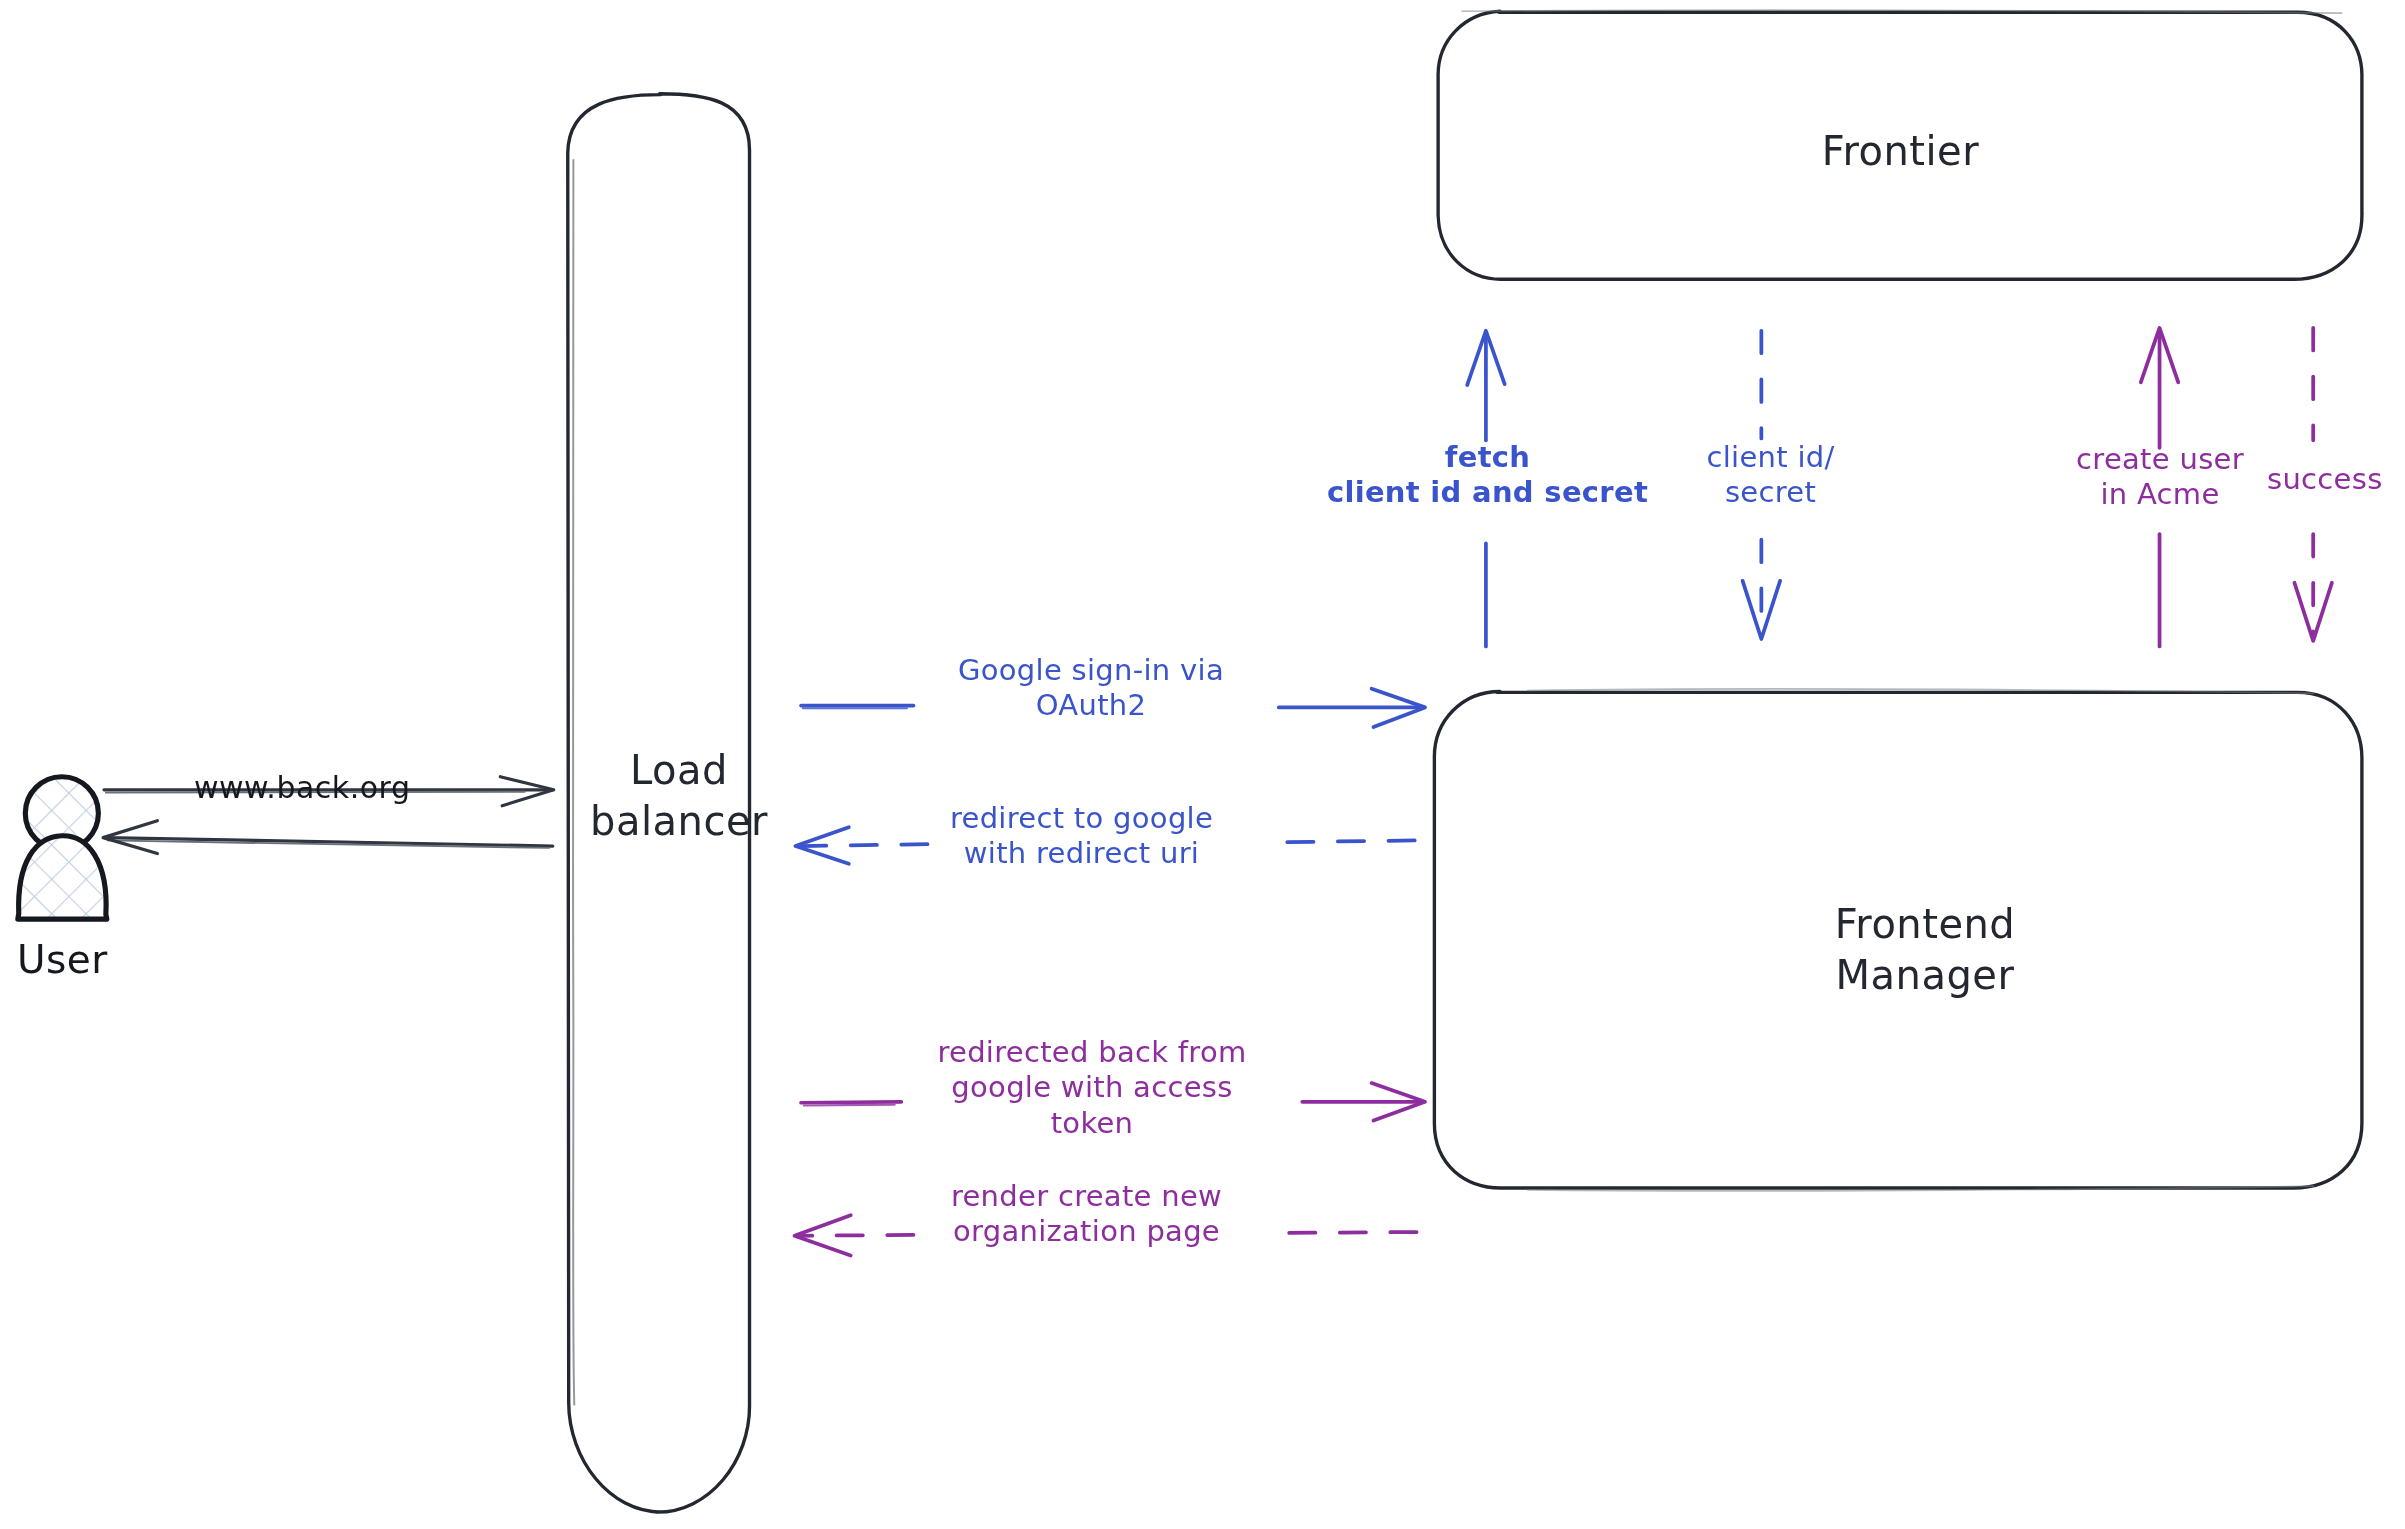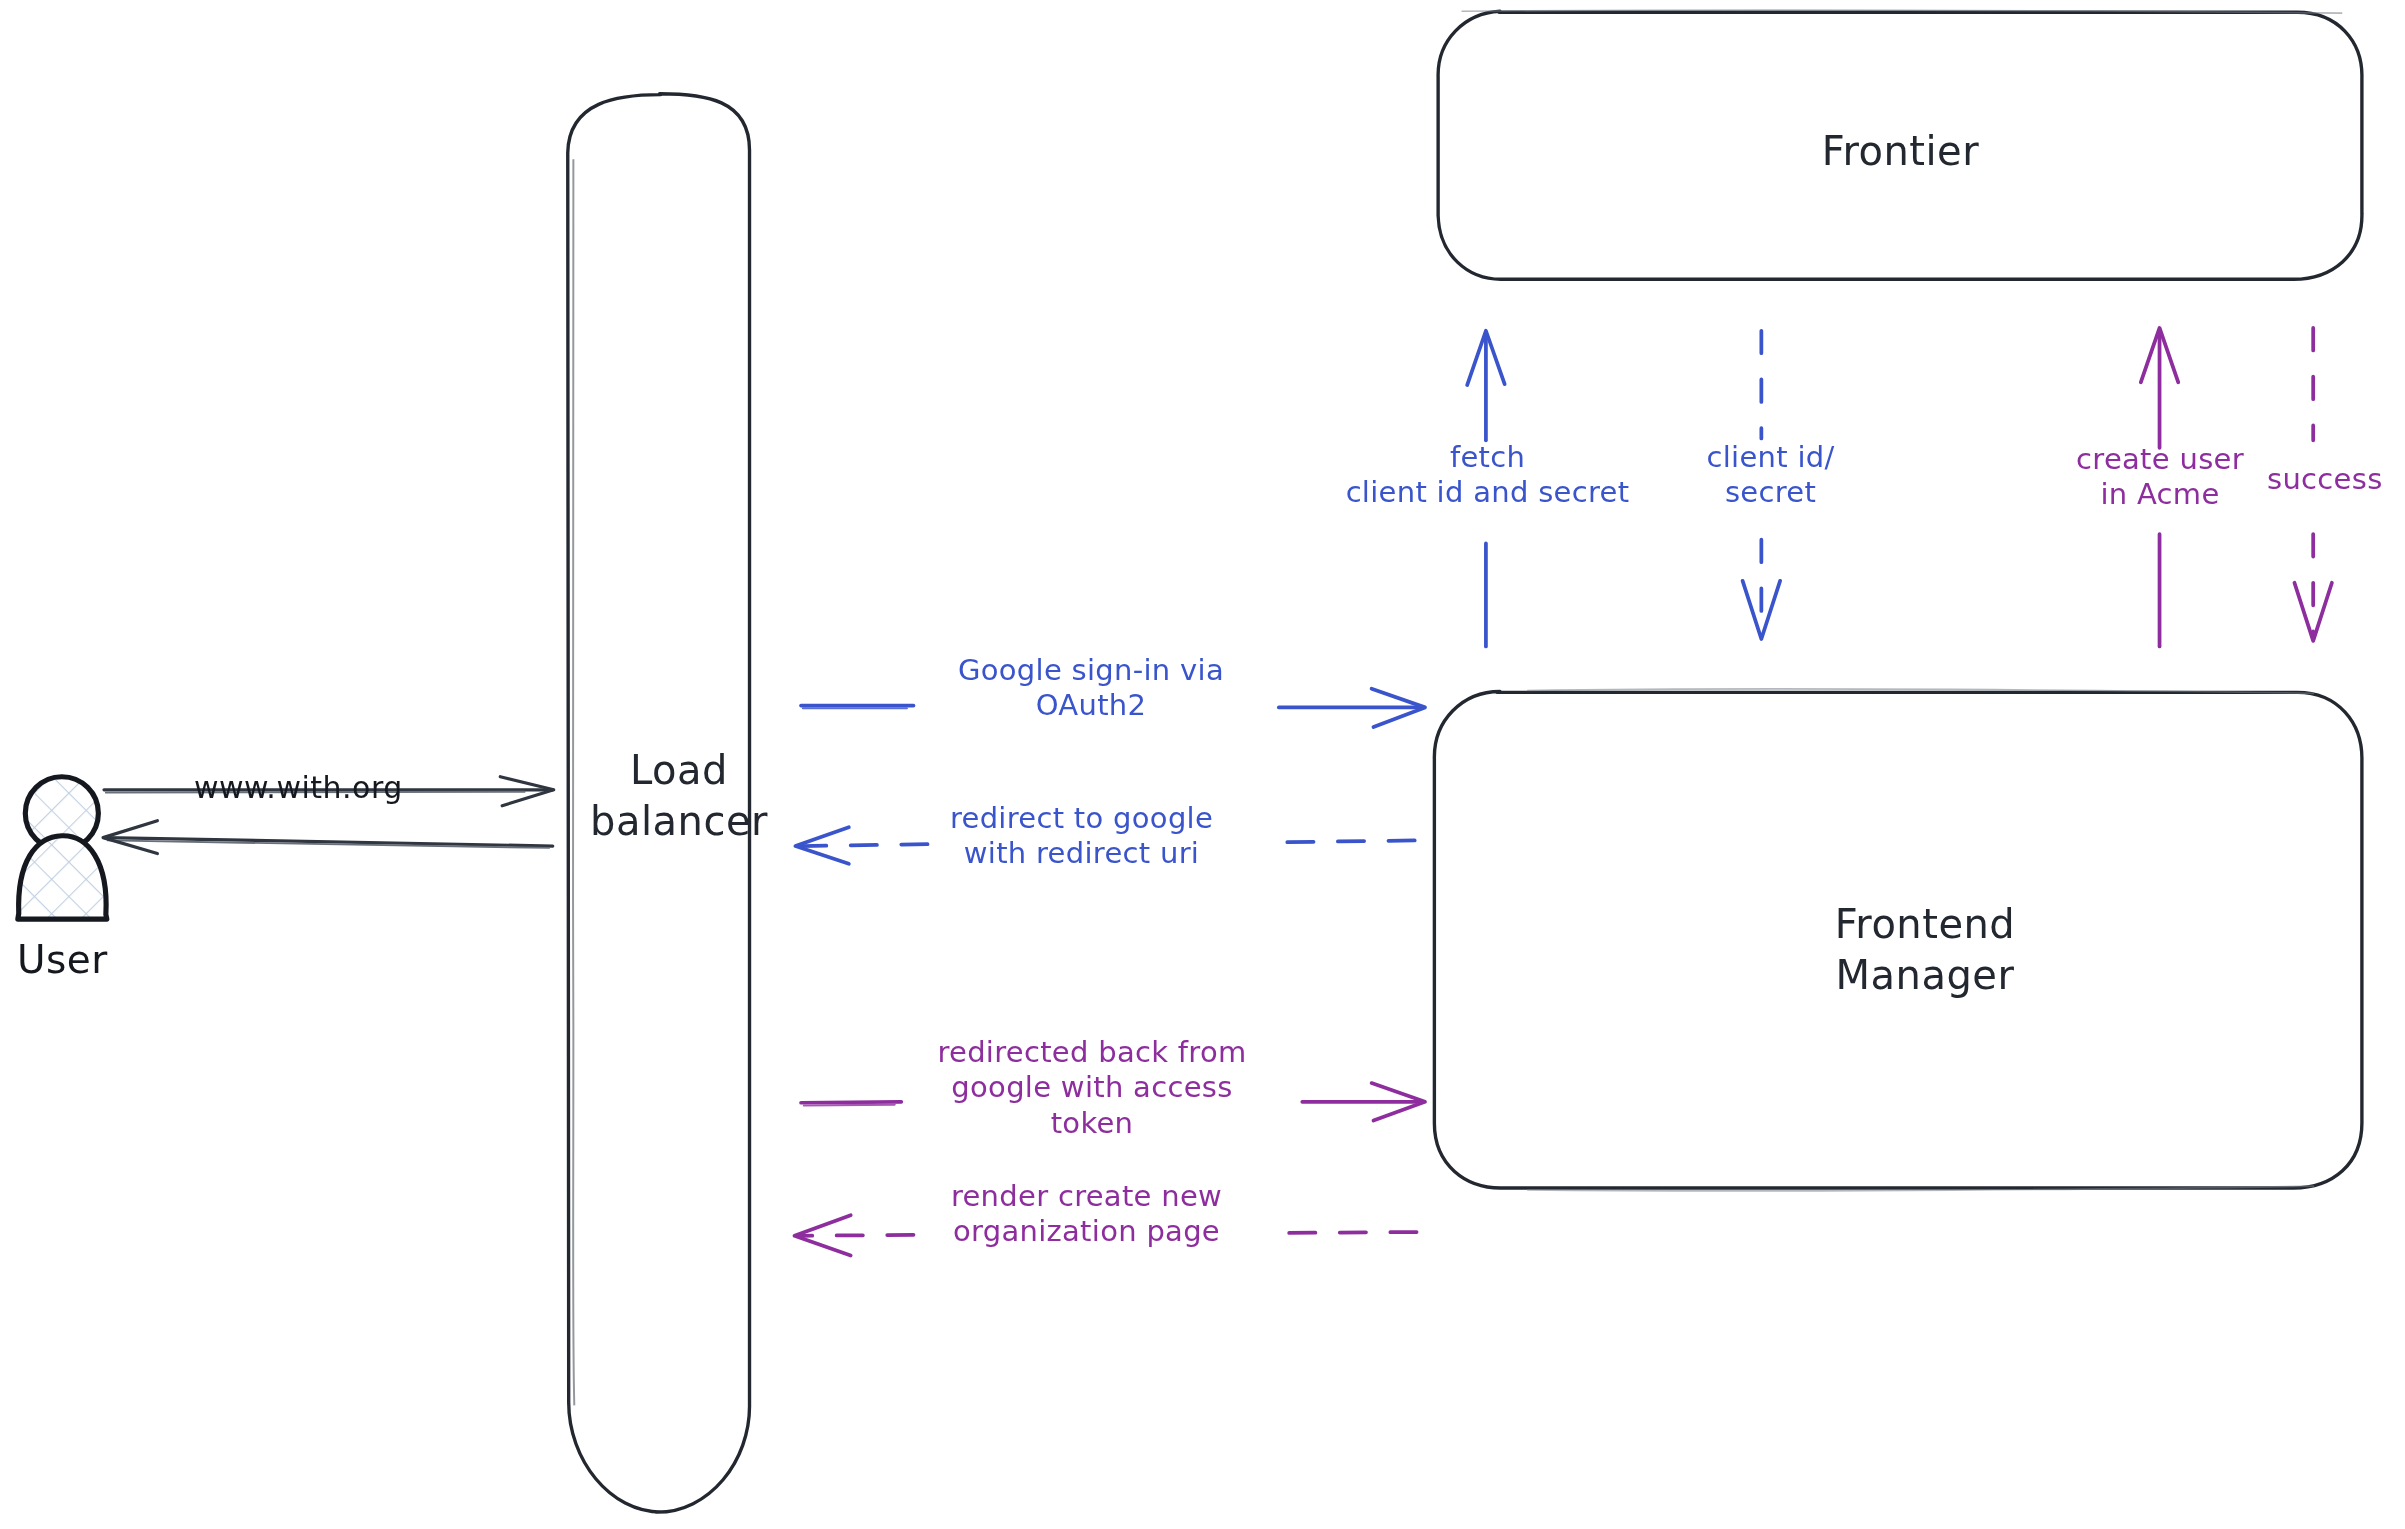--- a/index.html
+++ b/index.html
@@ -156,36 +156,36 @@
   <div class="node-label" style="left:568px; top:745px; width:222px;">Load
 balancer</div>
 
   <div class="node-label" style="left:1438px; top:126px; width:925px;">Frontier</div>
 
   <div class="node-label" style="left:1368px; top:899px; width:1114px;">Frontend
 Manager</div>
 
   <div class="edge-label" style="left:895px; top:653px; width:394px; color:#2f3640; font-size:29px;"></div>
 
-  <div class="actor-label" style="left:194px; top:770px; font-size:30px; color:#15191f;">www.with.org</div>
+  <div class="actor-label" style="left:194px; top:770px; font-size:30px; color:#15191f;">www.back.org</div>
 
   <div class="edge-label blue" style="left:899px; top:653px; width:384px;">Google sign-in via
 OAuth2</div>
 
   <div class="edge-label blue" style="left:899px; top:801px; width:365px;text-align:center;">redirect to google
 with redirect uri</div>
 
   <div class="edge-label purple" style="left:885px; top:1179px; width:403px;">render create new
 organization page</div>
 
   <div class="edge-label purple" style="left:881px; top:1035px; width:422px;">redirected back from
 google with access
 token</div>
 
-  <div class="edge-label blue" style="left:1298px; top:440px; width:379px;">fetch
+  <div class="edge-label blue" style="left:1298px; top:440px; width:379px;font-weight:bold;">fetch
 client id and secret</div>
 
   <div class="edge-label blue" style="left:1677px; top:440px; width:187px;">client id/
 secret</div>
 
   <div class="edge-label purple" style="left:2042px; top:442px; width:236px;">create user
 in Acme</div>
 
   <div class="edge-label purple" style="left:2267px; top:462px; width:141px; text-align:left;">success</div>
 

